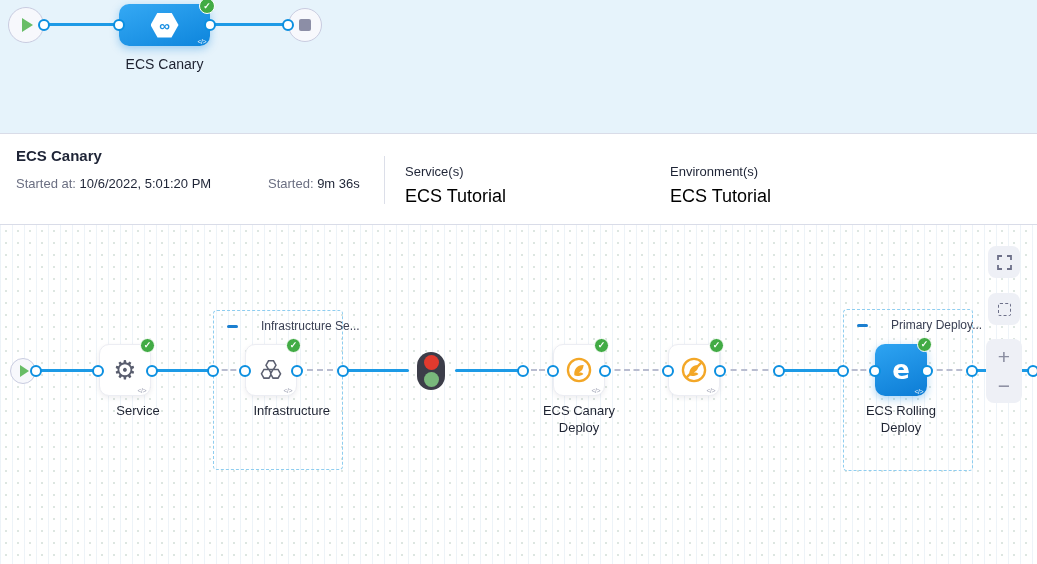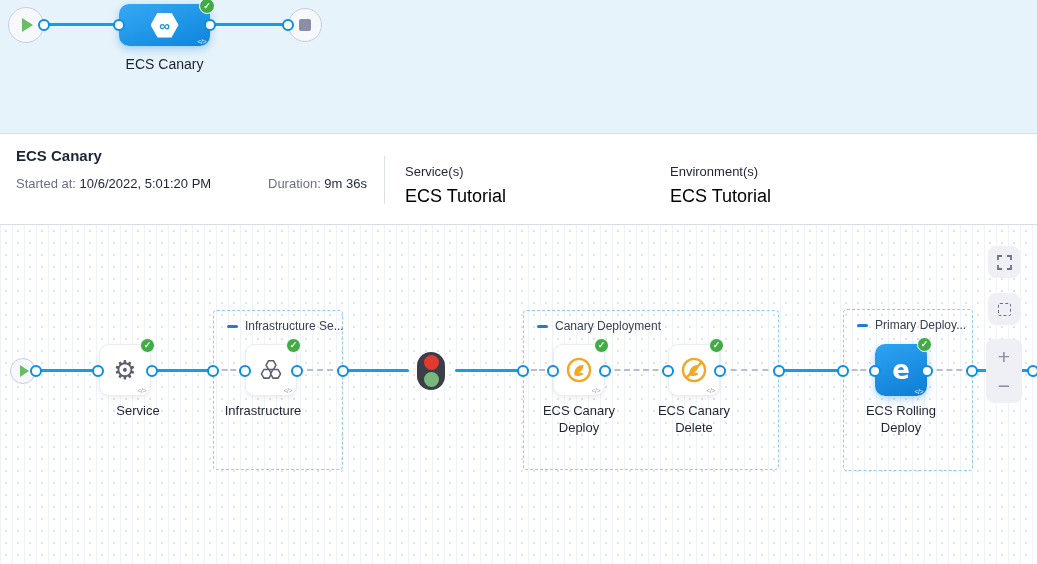--- a/index.html
+++ b/index.html
@@ -41,21 +41,21 @@
       linear-gradient(to right, rgba(224,234,243,.55) 1px, transparent 1px);
     background-size:12px 12px, 12px 12px; }
   .card { position:absolute; top:119px; width:52px; height:52px; background:#fff; border:1px solid #ecedf3; border-radius:10px;
     box-shadow:0 2px 5px rgba(40,41,61,.08); display:flex; align-items:center; justify-content:center; cursor:pointer; }
   .card.blue { background:linear-gradient(160deg,#2ea4f2 0%,#0c7cd5 100%); border:none; box-shadow:0 3px 8px rgba(13,133,220,.35); }
   .card.blue .code-badge { color:rgba(255,255,255,.9); }
   .gear { font-size:26px; color:#595d6e; line-height:1; }
   .ecs-glyph { color:#fff; font-size:26px; font-weight:bold; line-height:1; font-family:"DejaVu Sans", sans-serif; }
   .node-label { position:absolute; top:177px; width:110px; text-align:center; font-size:13px; line-height:17px; color:#1f2433; }
   .group { position:absolute; top:85px; height:160px; border:1px dashed #8ecdf0; border-radius:4px; }
-  .group-head { position:absolute; top:8px; left:13px; display:flex; align-items:center; gap:7px; white-space:nowrap; }
+  .group-head { position:absolute; top:8px; left:13px; display:flex; align-items:center; gap:23px; white-space:nowrap; }
   .collapse-bar { width:11px; height:3px; background:#1b7fd0; border-radius:2px; cursor:pointer; flex:0 0 auto; }
   .group-title { font-size:12px; color:#3b4054; }
   .tlight { position:absolute; left:417px; top:127px; width:28px; height:38px; background:#3c3d49; border-radius:14px; }
   .tlight .lamp { position:absolute; left:6.5px; width:15px; height:15px; border-radius:50%; }
   .ctrl-btn { position:absolute; width:32px; height:32px; background:#eef0f6; border-radius:8px; display:flex; align-items:center; justify-content:center; cursor:pointer; z-index:3; }
   .zoom-panel { position:absolute; left:986px; top:114px; width:36px; height:64px; background:#eef0f6; border-radius:8px; z-index:3;
     display:flex; flex-direction:column; align-items:center; justify-content:space-evenly; color:#8a8da0; font-size:21px; line-height:1; }
   .zoom-panel span { cursor:pointer; }
   .marquee-sq { width:13px; height:13px; border:1.5px dashed #6d7089; border-radius:2px; }
 </style>
@@ -90,21 +90,21 @@
     <div class="ring" style="left:113px; top:19px;"></div>
     <div class="ring" style="left:204px; top:19px;"></div>
     <div class="ring" style="left:282px; top:19px;"></div>
 
     <div class="banner-label">ECS Canary</div>
   </div>
 
   <div class="infobar">
     <div class="info-title">ECS Canary</div>
     <div class="meta" style="left:16px;"><span class="k">Started at:</span><span> 10/6/2022, 5:01:20 PM</span></div>
-    <div class="meta" style="left:268px;"><span class="k">Duration:</span><span> 9m 36s</span></div>
+    <div class="meta" style="left:268px;"><span class="k">Started:</span><span> 9m 36s</span></div>
     <div class="vdiv"></div>
     <div class="col-label" style="left:405px;">Service(s)</div>
     <a class="col-link" style="left:405px;">ECS Tutorial</a>
     <div class="col-label" style="left:670px;">Environment(s)</div>
     <a class="col-link" style="left:670px;">ECS Tutorial</a>
   </div>
 
   <div class="graph">
 
     <div class="hline" style="left:36px; top:144px; width:62px;"></div>
@@ -122,26 +122,20 @@
     <div class="dline" style="left:843px; top:144px; width:32px;"></div>
     <div class="dline" style="left:927px; top:144px; width:45px;"></div>
 
     <div class="group" style="left:213px; width:130px;">
       <div class="group-head">
         <div class="collapse-bar"></div>
         <div class="group-title">Infrastructure Se...</div>
       </div>
     </div>
 
-    <div class="group" style="left:523px; width:256px;">
-      <div class="group-head">
-        <div class="collapse-bar"></div>
-        <div class="group-title">Canary Deployment</div>
-      </div>
-    </div>
 
     <div class="group" style="left:843px; width:130px; top:84px; height:162px;">
       <div class="group-head">
         <div class="collapse-bar"></div>
         <div class="group-title">Primary Deploy...</div>
       </div>
     </div>
 
     <div class="circle-btn" style="left:10px; top:133px; width:26px; height:26px;">
       <div class="play-tri sm"></div>
@@ -160,21 +154,21 @@
       <svg width="26" height="26" viewBox="0 0 24 24">
         <polygon points="16.6,7.5 14.3,11.5 9.7,11.5 7.4,7.5 9.7,3.5 14.3,3.5" fill="#fff" stroke="#5b5f70" stroke-width="1.4"></polygon>
         <polygon points="12.4,15.5 10.1,19.5 5.5,19.5 3.2,15.5 5.5,11.5 10.1,11.5" fill="#fff" stroke="#5b5f70" stroke-width="1.4"></polygon>
         <polygon points="20.8,15.5 18.5,19.5 13.9,19.5 11.6,15.5 13.9,11.5 18.5,11.5" fill="#fff" stroke="#5b5f70" stroke-width="1.4"></polygon>
       </svg>
       <div class="check-badge" style="top:-7px; right:-5px;">
           <span>✓</span>
         </div>
       <div class="code-badge">&lt;/&gt;</div>
     </div>
-    <div class="node-label" style="left:208px;">Infrastructure</div>
+    <div class="node-label" style="left:220px;text-align:right;">Infrastructure</div>
 
     <div class="tlight">
       <div class="lamp" style="top:3px; background:#e23a2e;"></div>
       <div class="lamp" style="bottom:3px; background:#79b87c;"></div>
     </div>
 
     <div class="card" style="left:553px;">
       <svg width="28" height="28" viewBox="0 0 24 24">
         <circle cx="12" cy="12" r="9.5" fill="none" stroke="#f3a727" stroke-width="2"></circle>
         <path d="M8 16.5 C7.5 11.5 10.5 7.5 16 7.8 C15.6 11.5 14.2 13.2 11.8 14.1 C13.6 14.0 14.8 14.4 15.8 15.4 C13.4 17.4 9.6 17.6 8 16.5 Z" fill="#f3a727"></path>
@@ -190,21 +184,20 @@
       <svg width="28" height="28" viewBox="0 0 24 24">
         <circle cx="12" cy="12" r="9.5" fill="none" stroke="#f3a727" stroke-width="2"></circle>
         <path d="M8 16.5 C7.5 11.5 10.5 7.5 16 7.8 C15.6 11.5 14.2 13.2 11.8 14.1 C13.6 14.0 14.8 14.4 15.8 15.4 C13.4 17.4 9.6 17.6 8 16.5 Z" fill="#f3a727"></path>
         <line x1="5.5" y1="18.5" x2="18.5" y2="5.5" stroke="#f3a727" stroke-width="2"></line>
       </svg>
       <div class="check-badge" style="top:-7px; right:-5px;">
           <span>✓</span>
         </div>
       <div class="code-badge">&lt;/&gt;</div>
     </div>
-    <div class="node-label" style="left:639px;">ECS Canary Delete</div>
 
     <div class="card blue" style="left:875px;">
       <span class="ecs-glyph">e</span>
       <div class="check-badge" style="top:-7px; right:-5px;">
           <span>✓</span>
         </div>
       <div class="code-badge">&lt;/&gt;</div>
     </div>
     <div class="node-label" style="left:846px;">ECS Rolling Deploy</div>
 

